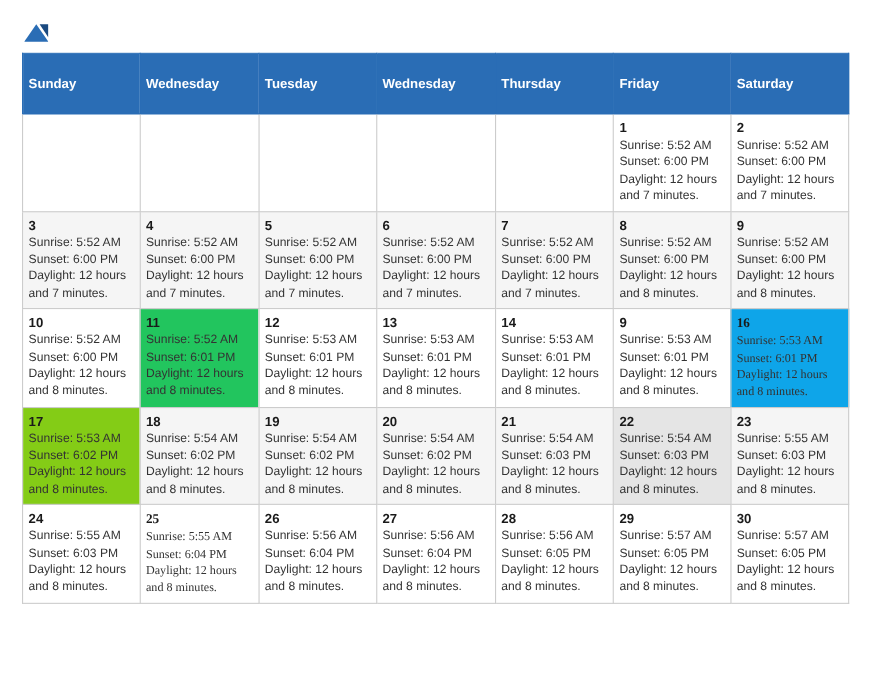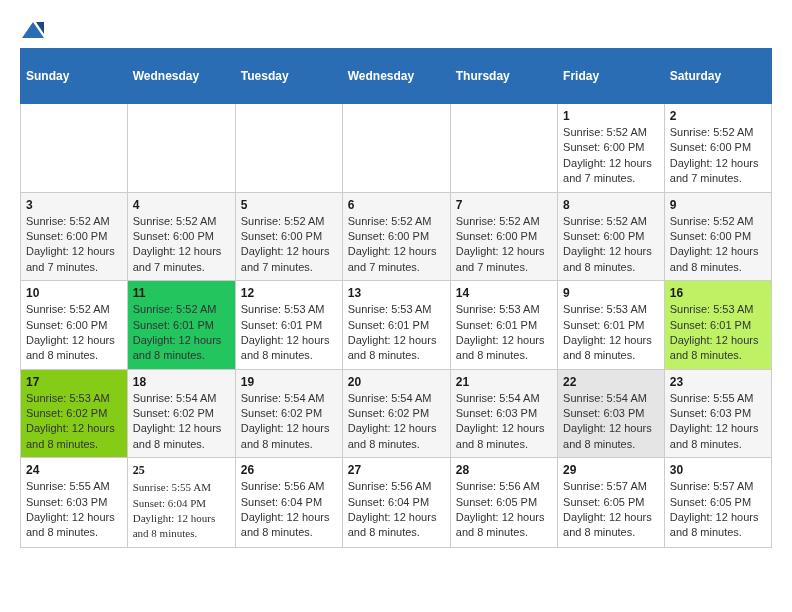--- a/index.html
+++ b/index.html
@@ -222,21 +222,21 @@
           <div class="day-info" style="white-space: pre-line;">Sunrise: 5:53 AM
 Sunset: 6:01 PM
 Daylight: 12 hours and 8 minutes.</div>
         </td>
         <td style="background-color: rgb(255, 255, 255);">
           <span class="day-num">9</span>
           <div class="day-info" style="white-space: pre-line;">Sunrise: 5:53 AM
 Sunset: 6:01 PM
 Daylight: 12 hours and 8 minutes.</div>
         </td>
-        <td style="background-color: #bef264;">
+        <td style="background-color: #0ea5e9; font-family: Liberation Serif, serif;">
           <span class="day-num">16</span>
           <div class="day-info" style="white-space: pre-line;">Sunrise: 5:53 AM
 Sunset: 6:01 PM
 Daylight: 12 hours and 8 minutes.</div>
         </td>
       </tr>
       <tr>
         <td style="background-color: #84cc16;">
           <span class="day-num">17</span>
           <div class="day-info" style="white-space: pre-line;">Sunrise: 5:53 AM

